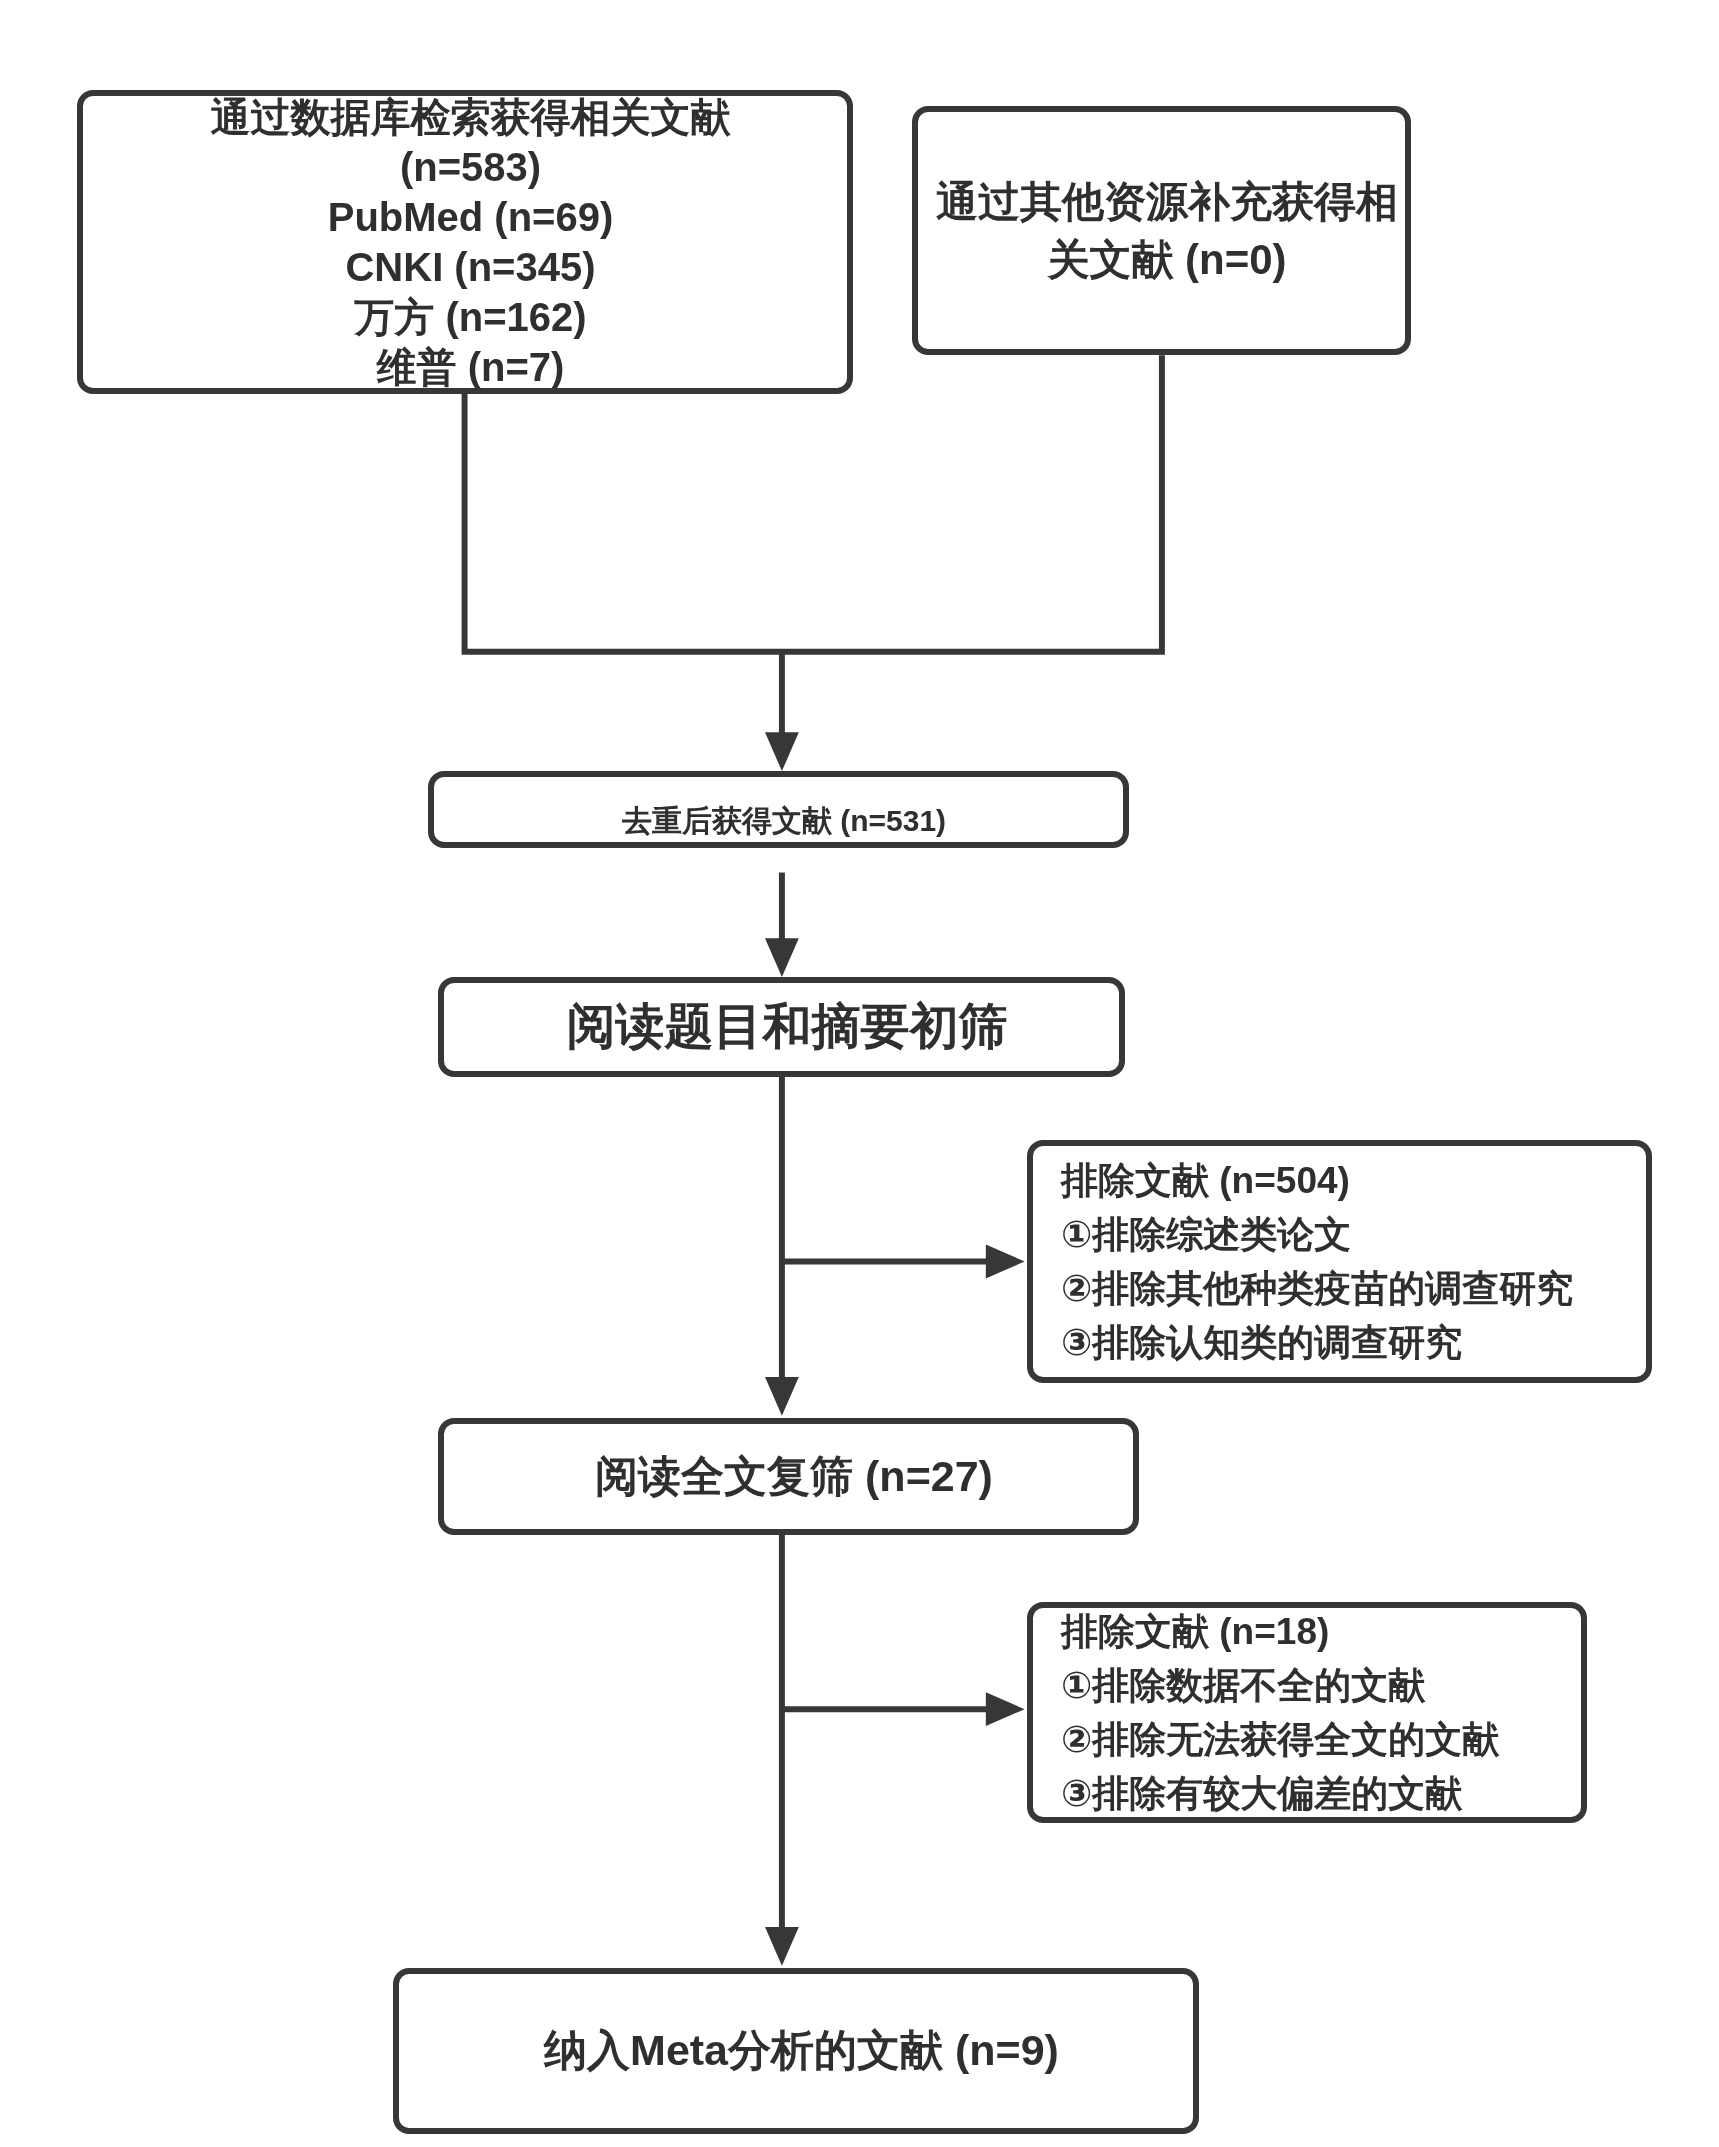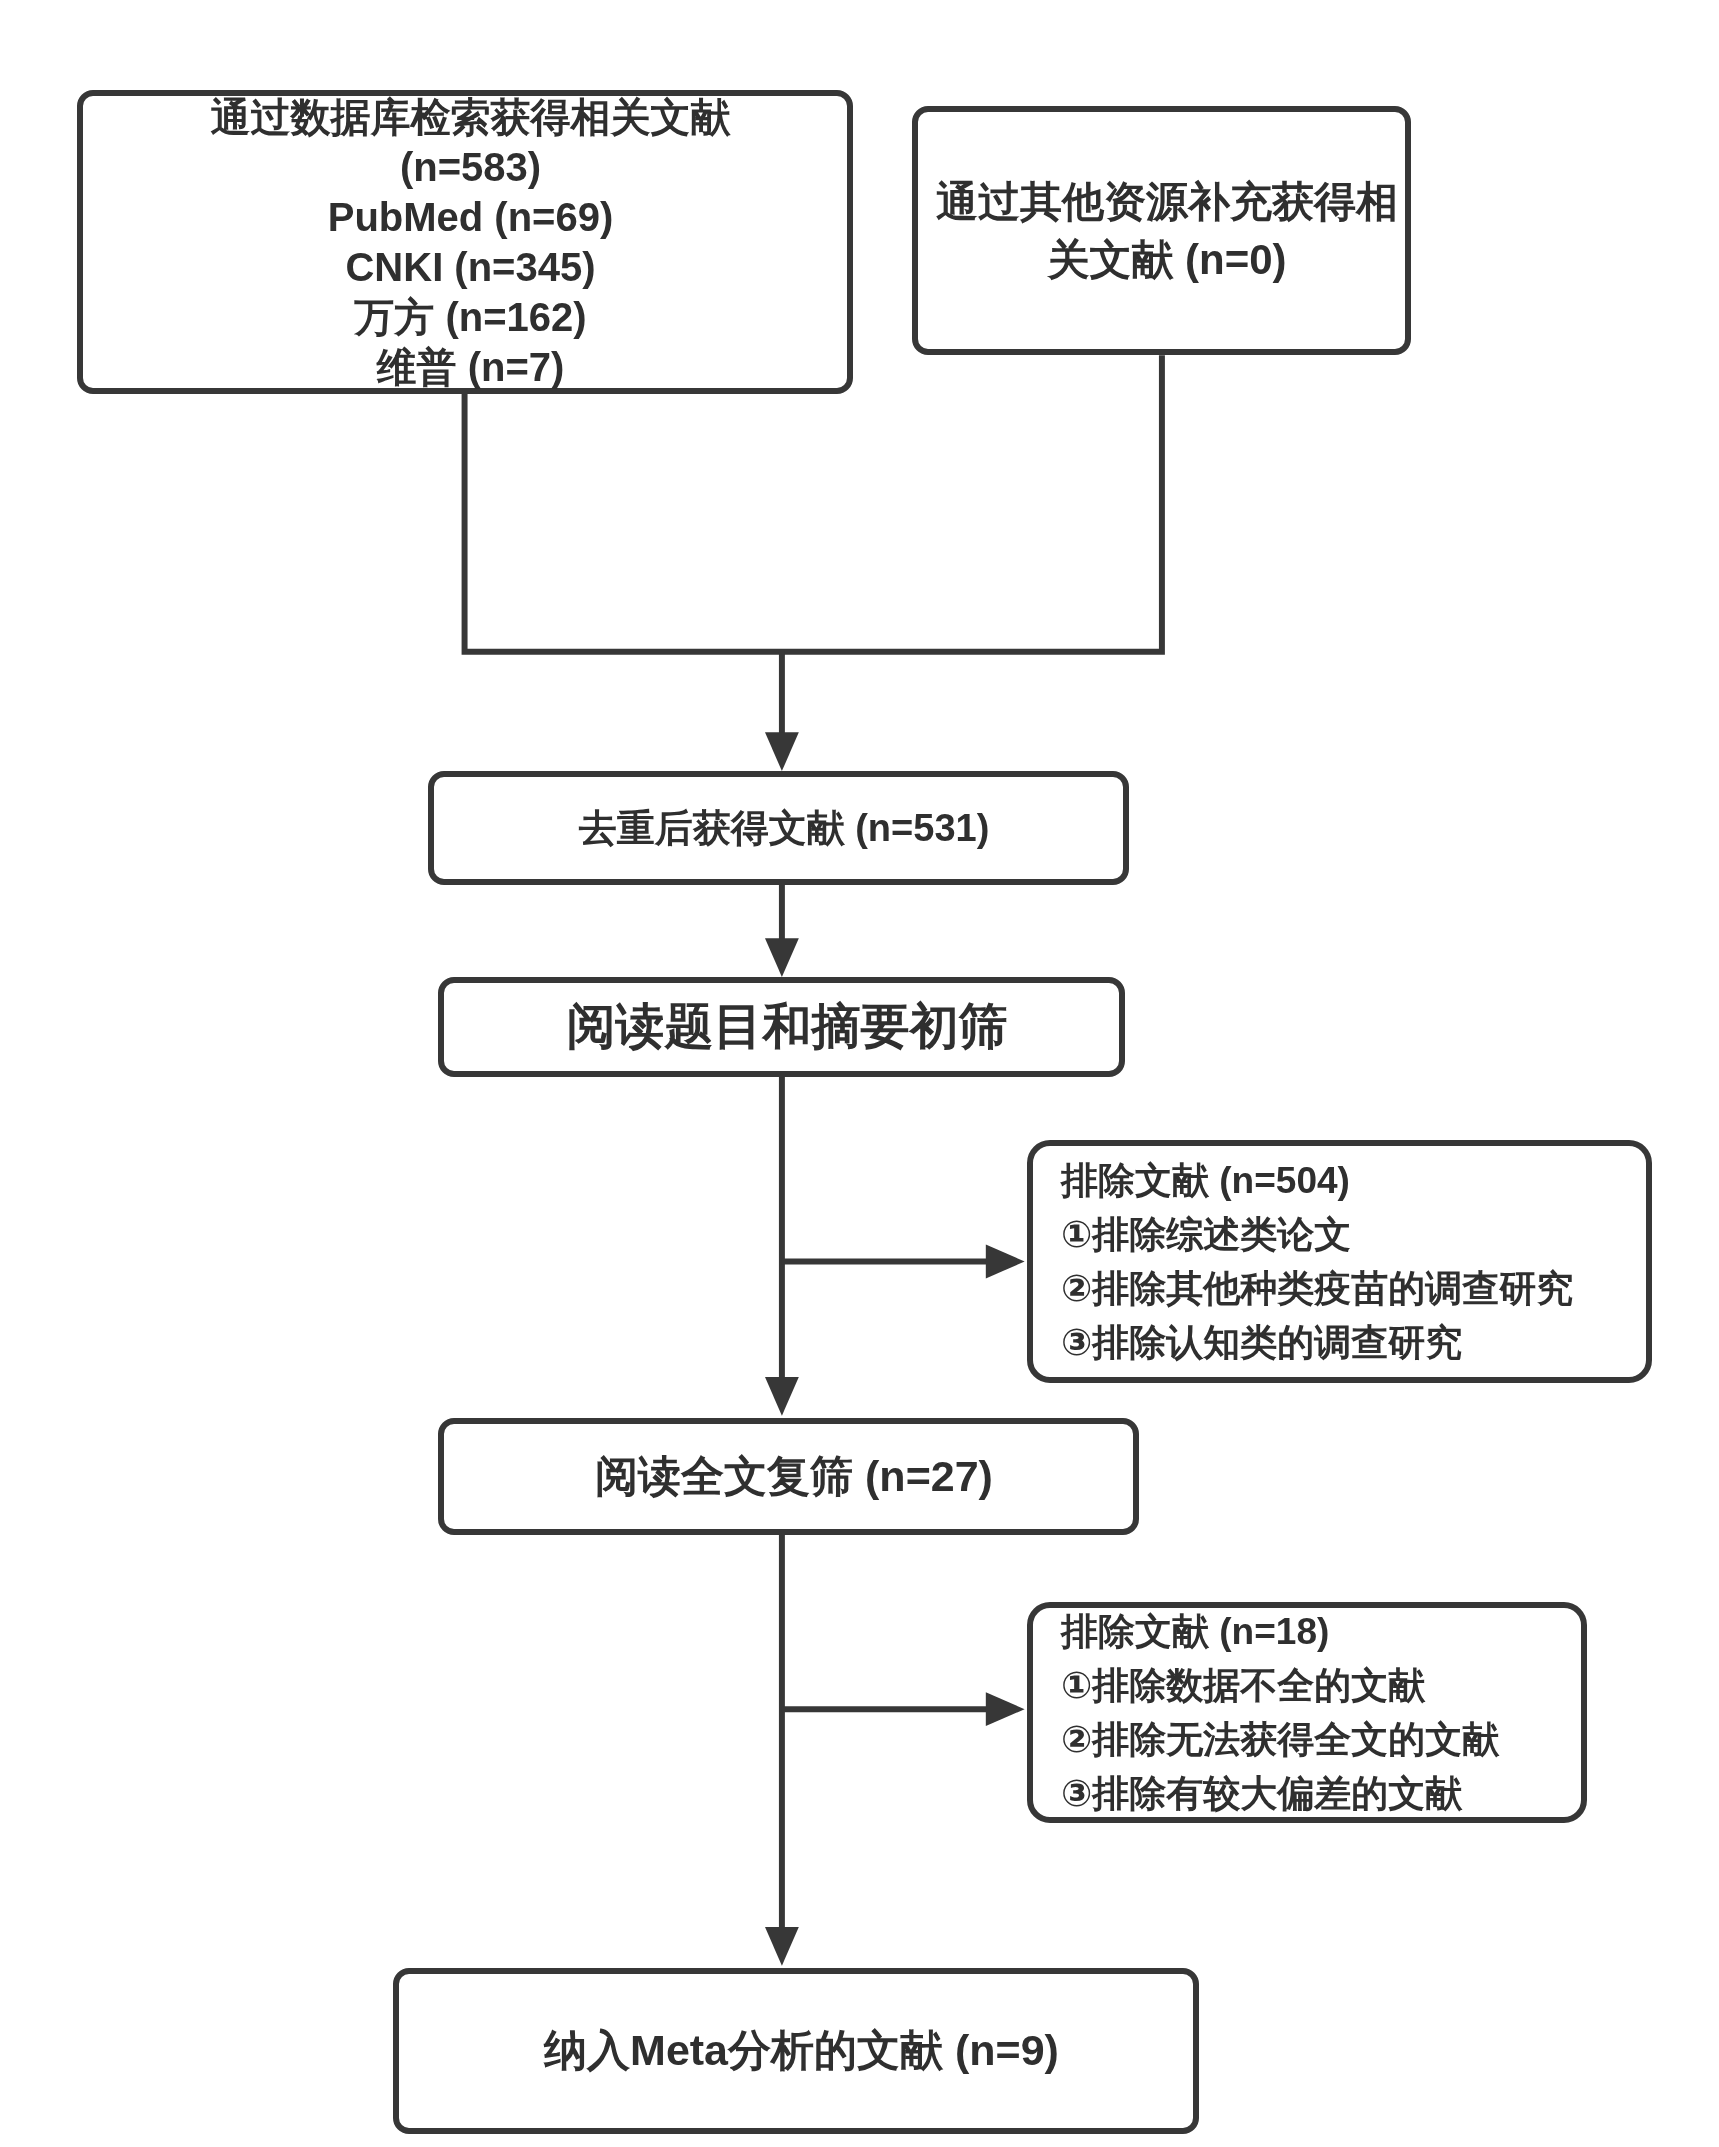--- a/index.html
+++ b/index.html
@@ -29,25 +29,25 @@
     background: #ffffff;
     border: 6px solid #373737;
     border-radius: 16px;
     box-sizing: border-box;
     display: flex;
     flex-direction: column;
     justify-content: center;
     padding-left: 11px;
   }
   .center { align-items: center; text-align: center; }
-  .leftalign { align-items: flex-start; text-align: left; padding: 0 28px; border-radius: 23px; }
+  .leftalign { align-items: flex-start; text-align: left; padding: 0 28px; }
 
   #box-db        { left: 77px;   top: 90px;   width: 776px; height: 304px; font-size: 40px; line-height: 50px; }
   #box-other     { left: 912px;  top: 106px;  width: 499px; height: 249px; font-size: 42px; line-height: 58px; }
-  #box-dedup     { left: 428px;  top: 771px;  width: 701px; height: 114px; font-size: 38px; }
+  #box-dedup     { left: 428px;  top: 771px;  width: 701px; height: 77px; font-size: 30px; justify-content: flex-end; }
   #box-screen1   { left: 438px;  top: 977px;  width: 687px; height: 100px; font-size: 49px; }
   #box-excl1     { left: 1027px; top: 1140px; width: 625px; height: 243px; font-size: 37px; line-height: 54px; }
   #box-fulltext  { left: 438px;  top: 1418px; width: 701px; height: 117px; font-size: 43px; }
   #box-excl2     { left: 1027px; top: 1602px; width: 560px; height: 221px; font-size: 37px; line-height: 54px; }
   #box-final     { left: 393px;  top: 1968px; width: 806px; height: 166px; font-size: 43px; }
 </style>
 </head>
 <body>
 
 <div class="canvas">

